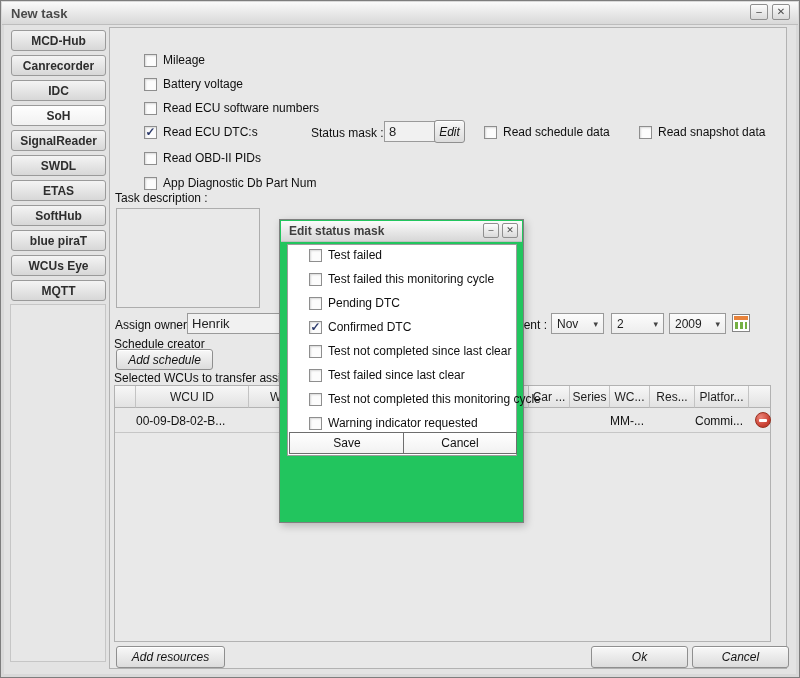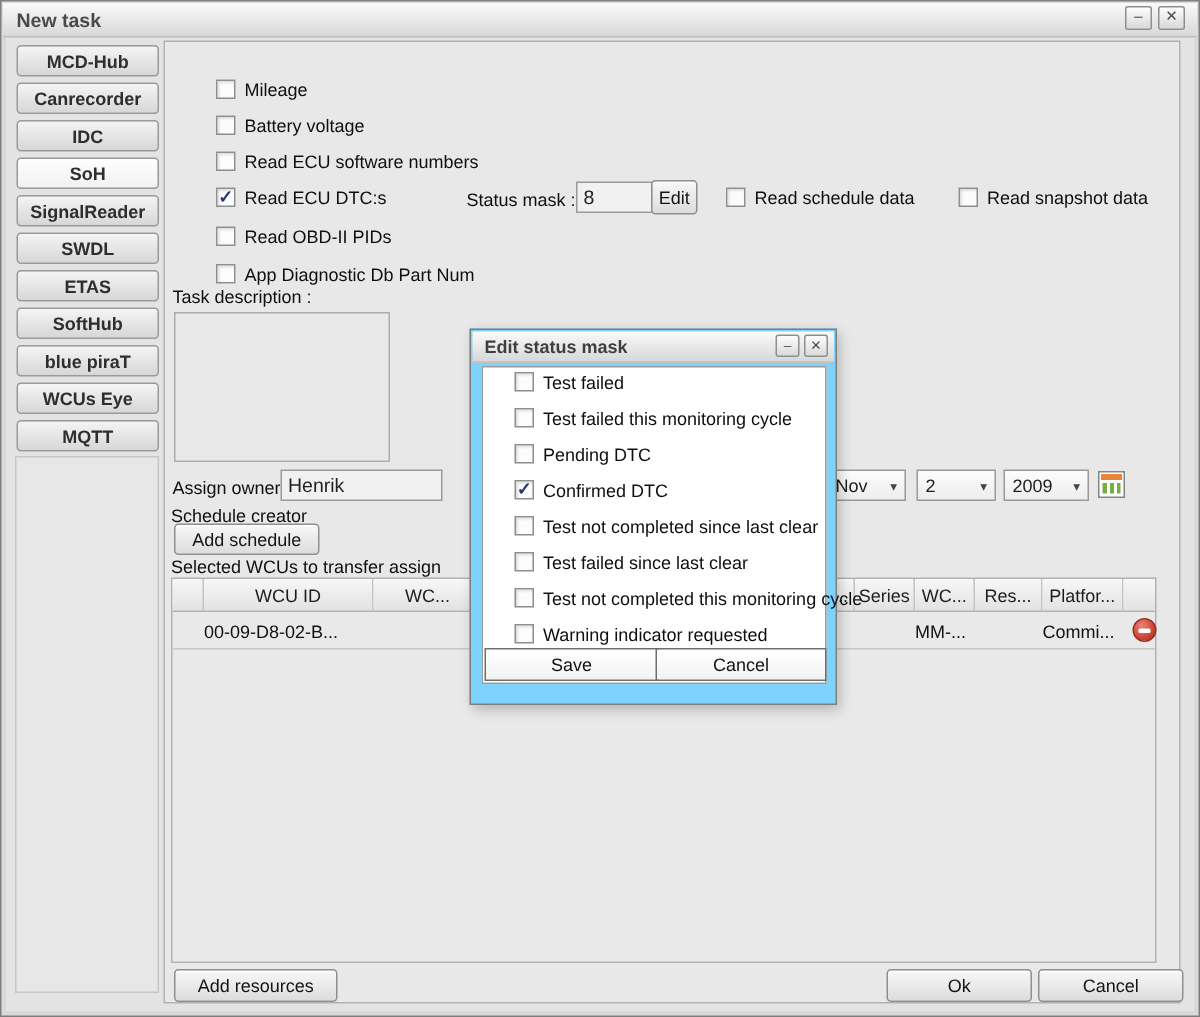--- a/index.html
+++ b/index.html
@@ -18,28 +18,28 @@
   .tab{position:absolute;left:10px;width:95px;height:21px;
     background:linear-gradient(#f4f4f4,#d7d7d7);border:1px solid #9a9a9a;
     border-radius:3px;display:flex;align-items:center;justify-content:center;
     font-size:12px;font-weight:bold;color:#2e2e2e;}
   .tab.selected{background:linear-gradient(#fefefe,#f1f1f1);}
   .left-pane{position:absolute;left:9px;top:303px;width:96px;height:358px;
     border:1px solid #c6c6c6;background:#e7e7e7;}
   .content-pane{position:absolute;left:108px;top:26px;width:678px;height:642px;
     border:1px solid #b2b2b2;background:#e8e8e8;}
   .lbl{font-size:12px;color:#0f0f0f;white-space:nowrap;}
-  .cbrow{display:flex;align-items:flex-start;gap:6px;}
+  .cbrow{display:flex;align-items:flex-end;gap:6px;}
   .cb{width:13px;height:13px;background:#fcfcfc;border:1px solid #8e8e8e;
     box-shadow:inset 1px 1px 2px rgba(0,0,0,0.14);display:flex;align-items:center;
     justify-content:center;flex:none;}
   .tick{color:#2c3a6b;font-size:12px;font-weight:bold;line-height:1;margin-top:-2px;}
   .btn{background:linear-gradient(#f8f8f8,#dcdcdc);border:1px solid #8f8f8f;
     border-radius:3px;font-size:12px;color:#141414;display:flex;align-items:center;
-    justify-content:center;box-shadow:inset 0 1px 0 #ffffff;}
+    justify-content:center;box-shadow:inset 0 1px 0 #ffffff;font-style:italic;}
   .input{background:#f1f1f1;border:1px solid #9a9a9a;font-size:13px;color:#222;
     padding:0 4px;}
   .dd{background:linear-gradient(#fcfcfc,#ededed);border:1px solid #9a9a9a;
     font-size:12px;color:#1d1d1d;display:flex;align-items:center;
     justify-content:space-between;padding:4px 5px;}
   .chev{font-size:9px;color:#444;}
   .txtarea{background:#e9e9e9;border:1px solid #adadad;resize:none;}
   .tablewrap{position:absolute;left:113px;top:384px;width:657px;height:257px;
     border:1px solid #b2b2b2;background:#e9e9e9;}
   .thead{position:absolute;left:0;top:0;right:0;height:22px;display:flex;}
@@ -53,23 +53,23 @@
   .remove{width:16px;height:16px;border-radius:50%;
     background:radial-gradient(circle at 35% 30%,#ea8478,#cb4335 62%,#a93226);
     border:1px solid #99301f;position:relative;}
   .remove::after{content:"";position:absolute;left:3px;top:6px;width:8px;
     height:3px;background:#fff;border-radius:1px;}
   .cal{width:18px;height:18px;background:#fff;border:1px solid #858585;position:relative;}
   .cal::before{content:"";position:absolute;left:1px;top:1px;right:1px;height:4px;
     background:#e8833b;}
   .cal::after{content:"";position:absolute;left:2px;top:7px;right:2px;bottom:2px;
     background:repeating-linear-gradient(90deg,#76b043 0 3px,#fff 3px 5px);}
-  .dialog{position:absolute;left:278px;top:218px;width:245px;height:251px;
-    background:#7dd3fc;border:1px solid #7f7f7f;box-shadow:2px 3px 8px rgba(0,0,0,0.22);
-    z-index:10;margin-left:34px;}
+  .dialog{position:absolute;left:278px;top:218px;width:245px;height:304px;
+    background:#22c55e;border:1px solid #7f7f7f;box-shadow:2px 3px 8px rgba(0,0,0,0.22);
+    z-index:10;}
   .dlg-titlebar{position:absolute;left:1px;top:1px;right:1px;height:21px;
     background:linear-gradient(#fafafa,#d7d7d7);border-bottom:1px solid #c2c2c2;
     display:flex;align-items:center;}
   .dlg-title{font-size:12px;font-weight:bold;color:#3f3f3f;padding-left:8px;}
   .dlg-btns{position:absolute;right:5px;top:3px;display:flex;gap:3px;}
   .dlg-winbtn{width:16px;height:15px;background:linear-gradient(#fdfdfd,#dadada);
     border:1px solid #8f8f8f;border-radius:2px;display:flex;align-items:center;
     justify-content:center;font-size:9px;color:#4a4a4a;line-height:1;}
   .dlg-body{position:absolute;left:7px;top:24px;width:230px;height:212px;
     background:#ffffff;border:1px solid #9c9c9c;}

